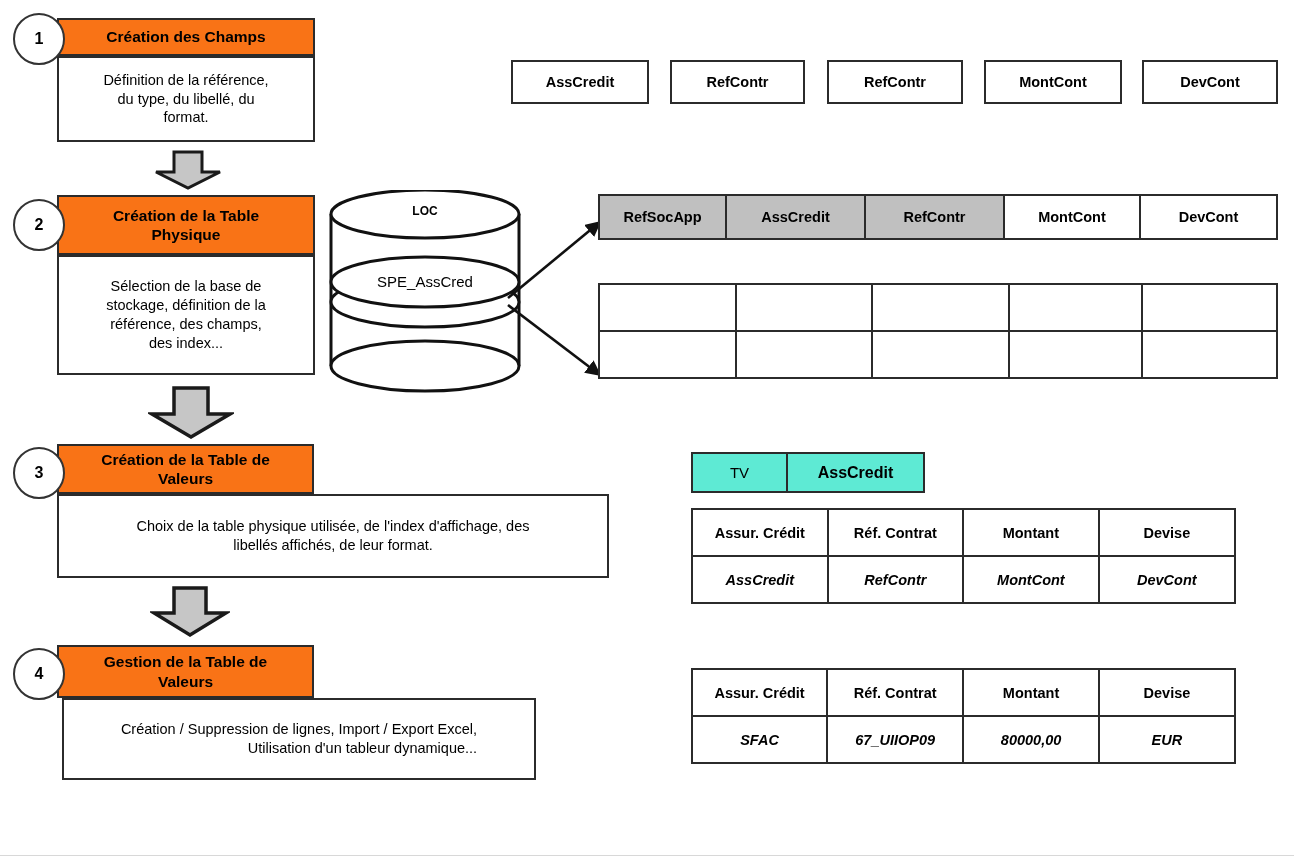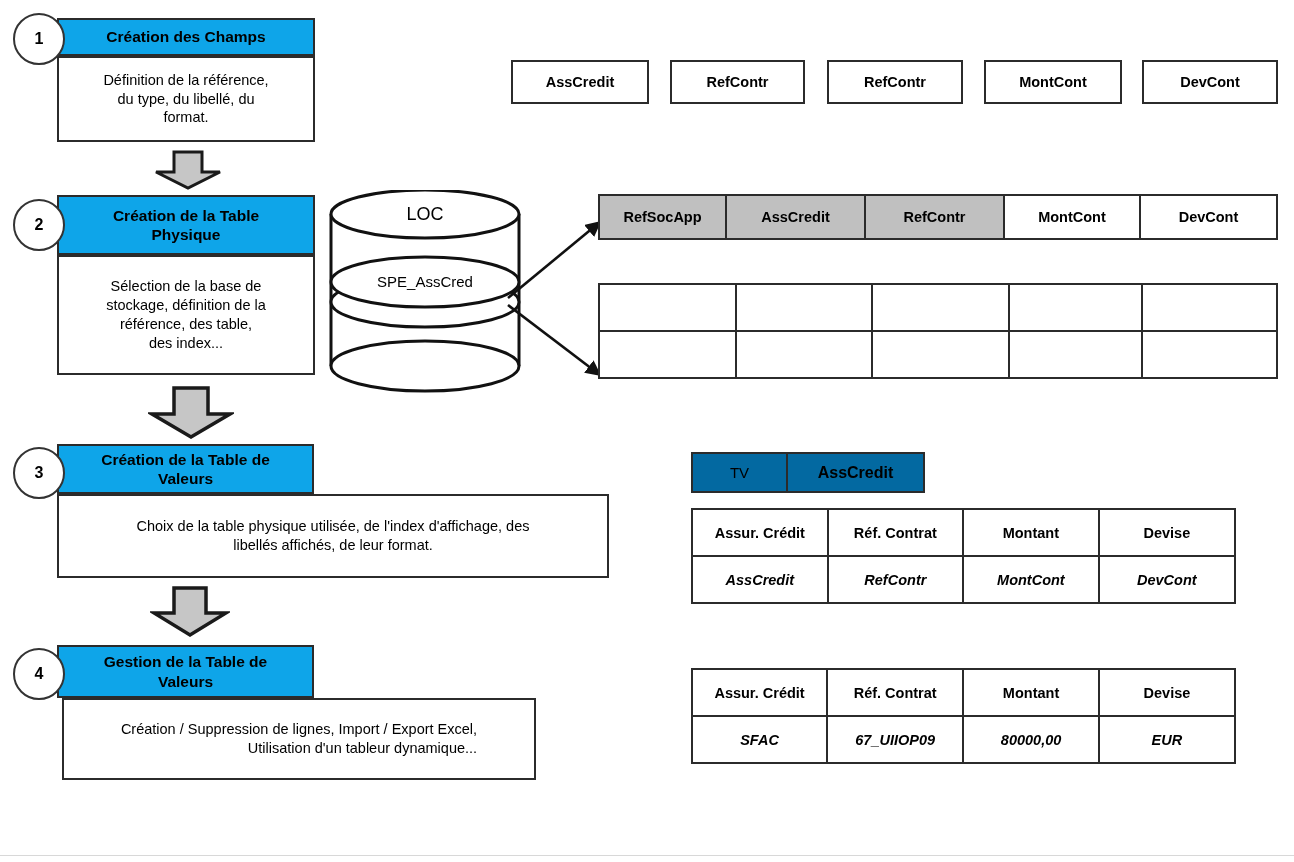--- a/index.html
+++ b/index.html
@@ -10,21 +10,21 @@
     -webkit-font-smoothing:none;
   }
 
   
   .step-num{
     position:absolute;width:48px;height:48px;border:2px solid #333;border-radius:50%;
     background:#fff;display:flex;align-items:center;justify-content:center;
     font-size:16px;font-weight:bold;z-index:3;
   }
   .step-head{
-    position:absolute;box-sizing:border-box;background:#0ea5e9;border:2px solid #2b2b2b;
+    position:absolute;box-sizing:border-box;background:#f97316;border:2px solid #2b2b2b;
     display:flex;align-items:center;justify-content:center;text-align:center;
     font-size:15.5px;font-weight:bold;line-height:1.25;z-index:2;padding:0 6px;
   }
   .step-body{
     position:absolute;box-sizing:border-box;background:#fff;border:2px solid #2b2b2b;
     display:flex;align-items:center;justify-content:center;text-align:center;
     font-size:14.5px;line-height:1.3;z-index:1;padding:2px 10px;
     white-space:pre-line;
   }
 
@@ -36,40 +36,40 @@
   .fieldbox{
     position:absolute;box-sizing:border-box;border:2px solid #2b2b2b;background:#fff;
     display:flex;align-items:center;justify-content:center;
     font-size:14.5px;font-weight:bold;
   }
 
   
   .cyl{position:absolute;}
   .cyl svg{display:block;}
   .cyl-label{
-    position:absolute;width:100%;text-align:center;font-size:18px;font-weight:normal;
+    position:absolute;width:100%;text-align:center;font-size:12px;font-weight:bold;
   }
   .cyl-label2{
     position:absolute;width:100%;text-align:center;font-size:15px;font-weight:normal;
   }
 
   
   .gtable{position:absolute;border-collapse:collapse;background:#fff;}
   .gtable td{
     border:2px solid #2b2b2b;text-align:center;vertical-align:middle;
     font-size:14.5px;padding:0;background:#fff;
   }
   .gtable td.hdr{font-weight:bold;}
   .gtable td.idx{font-size:11.5px;font-weight:normal;}
   .gtable td.shade{background:#c0c0c0;font-weight:bold;}
   .gtable td.val{font-style:italic;font-weight:bold;}
   .gtable td.blank{border:2px solid #2b2b2b;}
 
   
-  .tvbox{position:absolute;border-collapse:collapse;background:#0369a1;}
+  .tvbox{position:absolute;border-collapse:collapse;background:#5eead4;}
   .tvbox td{border:2px solid #2b2b2b;text-align:center;font-size:15px;padding:0;}
   .tvbox td.tv{font-weight:normal;}
   .tvbox td.name{font-weight:bold;font-size:16px;}
 
   
   .conn{position:absolute;left:0;top:0;pointer-events:none;}
 
   .footline{position:absolute;left:0;width:1294px;height:1px;background:#d8d8d8;}
 </style>
 </head>
@@ -96,21 +96,21 @@
 <div class="step-num" style="left:13px;top:199px;">
   <span>2</span>
 </div>
 <div class="step-head" style="left:57px;top:195px;width:258px;height:60px;">
   <span style="white-space:pre-line">Création de la Table
 Physique</span>
 </div>
 <div class="step-body" style="left:57px;top:255px;width:258px;height:120px;">
   <span>Sélection de la base de
 stockage, définition de la
-référence, des table,
+référence, des champs,
 des index...</span>
 </div>
 
 <div class="fatarrow" style="left:148px;top:386px;">
   <svg width="86" height="54" viewBox="0 0 86 54">
     <path d="M26 2 L60 2 L60 28 L82 28 L43 51 L4 28 L26 28 Z" fill="#c6c6c6" stroke="#1a1a1a" stroke-width="3.5" stroke-linejoin="miter"></path>
   </svg>
 </div>
 
 <div class="step-num" style="left:13px;top:447px;">

